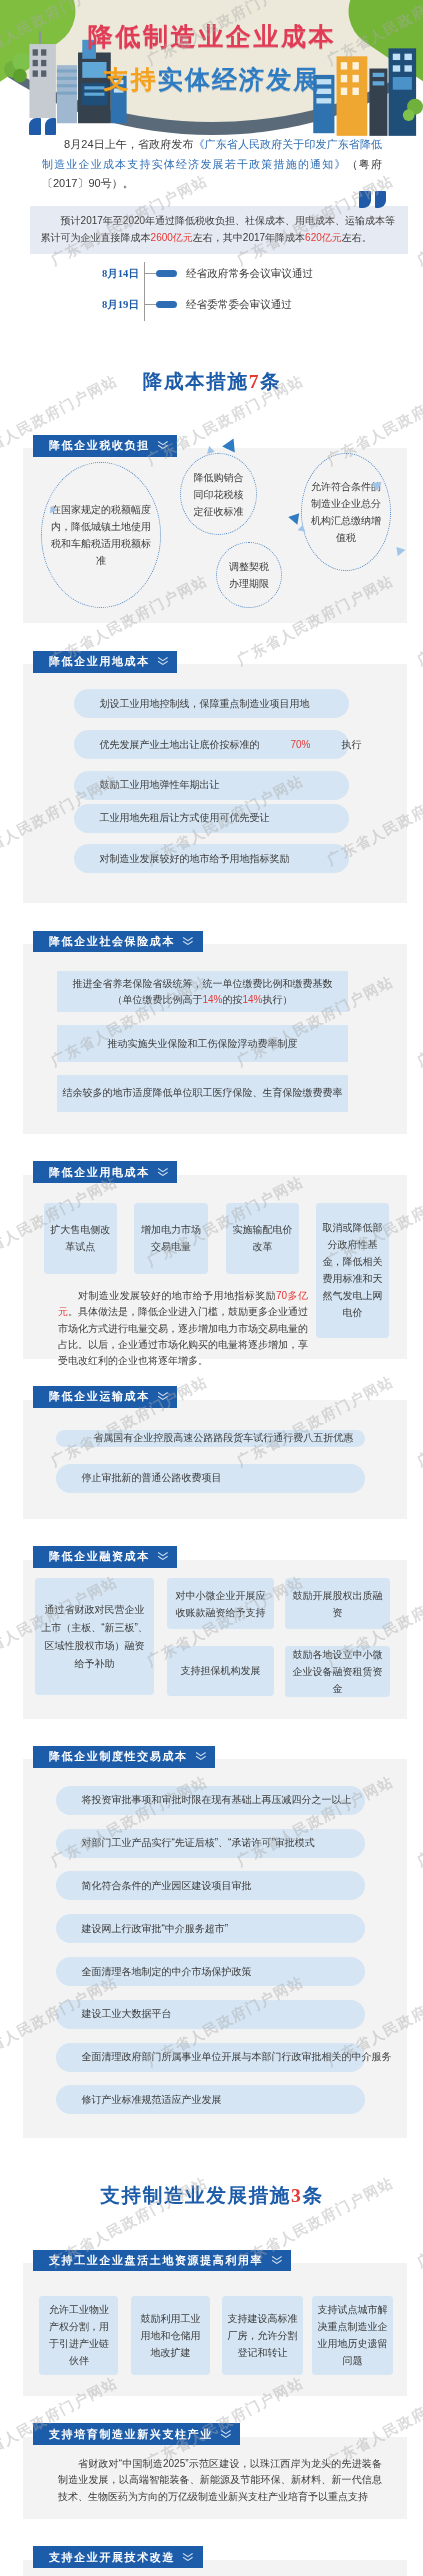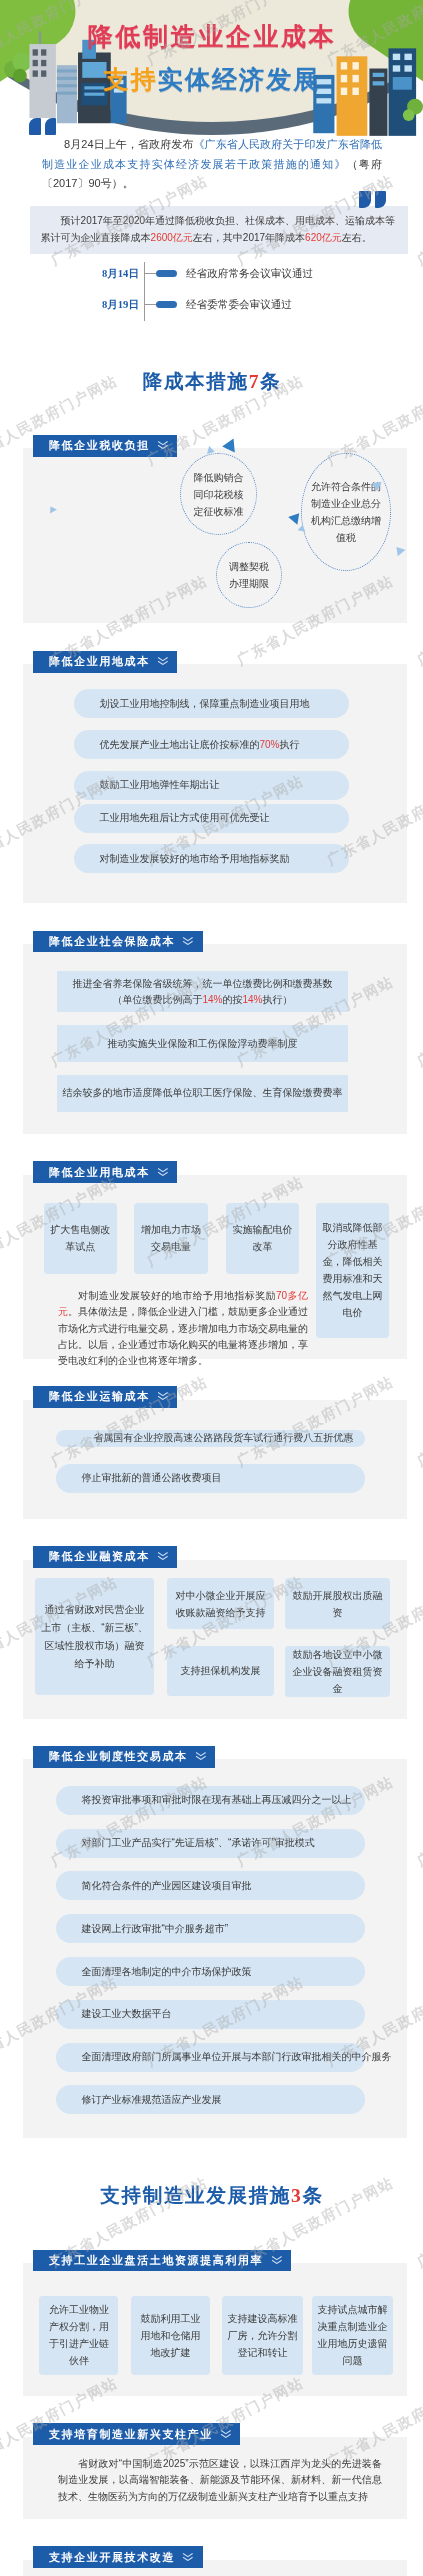--- a/index.html
+++ b/index.html
@@ -177,20 +177,23 @@
         <div class="tl-text">经省委常委会审议通过</div>
       </div>
     </div>
 
   <h2 class="big"><span>降成本措施</span><span class="num">7</span><span>条</span></h2>
 
   <div id="cost-sections"><div class="tab"><span>降低企业税收负担</span><span class="chev"><svg width="11.7" height="8" viewBox="0 0 22 15">
             <path d="M2 1 L11 7 L20 1" fill="none" stroke="#CBDCEF" stroke-width="2"></path>
             <path d="M2 8 L11 14 L20 8" fill="none" stroke="#CBDCEF" stroke-width="2"></path>
           </svg></span></div><div class="panel" style="height: 175px;">
+        <div class="ellipse" style="left: 18px; top: 14.3px; width: 120px; height: 146px;">
+          <div>在国家规定的税额幅度内，降低城镇土地使用税和车船税适用税额标准</div>
+        </div>
         <div class="ellipse" style="left: 157px; top: 5.3px; width: 77px; height: 82px;">
           <div>降低购销合同印花税核定征收标准</div>
         </div>
         <div class="ellipse" style="left: 193px; top: 94px; width: 66px; height: 66px;">
           <div>调整契税办理期限</div>
         </div>
         <div class="ellipse" style="left: 278px; top: 5.3px; width: 90px; height: 118px;">
           <div>允许符合条件的制造业企业总分机构汇总缴纳增值税</div>
         </div>
         <div class="tri" style="left: 201px; top: -10.6px; border-width: 0px 7.4px 12px; border-color: transparent transparent rgb(46, 124, 195); transform: rotate(25deg);"></div>
@@ -200,21 +203,21 @@
         <div class="tri" style="left: 25.4px; top: 58px; border-width: 0px 4.2px 6.8px; border-color: transparent transparent rgb(159, 197, 232); transform: rotate(-30deg);"></div>
         <div class="tri" style="left: 350px; top: 32px; border-width: 0px 5.8px 9.3px; border-color: transparent transparent rgb(159, 197, 232); transform: rotate(55deg);"></div>
         <div class="tri" style="left: 371px; top: 98px; border-width: 0px 5.3px 8.5px; border-color: transparent transparent rgb(159, 197, 232); transform: rotate(-40deg);"></div>
       </div><div class="tab"><span>降低企业用地成本</span><span class="chev"><svg width="11.7" height="8" viewBox="0 0 22 15">
             <path d="M2 1 L11 7 L20 1" fill="none" stroke="#CBDCEF" stroke-width="2"></path>
             <path d="M2 8 L11 14 L20 8" fill="none" stroke="#CBDCEF" stroke-width="2"></path>
           </svg></span></div><div class="panel" style="height: 239px; padding-top: 25.4px;">
         <div class="pill" style="margin-left: 51px; width: 275px; height: 29px; margin-bottom: 11.7px;">
           <span>划设工业用地控制线，保障重点制造业项目用地</span>
         </div>
-        <div class="pill" style="margin-left: 51px; width: 275px; height: 29px; margin-bottom: 11.7px;">
+        <div class="pill" style="margin-left: 51px; width: 275px; height: 29px; margin-bottom: 11.7px; gap: 31px;">
           <span>优先发展产业土地出让底价按标准的</span>
           <span class="red">70%</span>
           <span>执行</span>
         </div>
         <div class="pill" style="margin-left: 51px; width: 275px; height: 29px; margin-bottom: 4px;">
           <span>鼓励工业用地弹性年期出让</span>
         </div>
         <div class="pill" style="margin-left: 51px; width: 275px; height: 29px; margin-bottom: 11.7px;">
           <span>工业用地先租后让方式使用可优先受让</span>
         </div>

